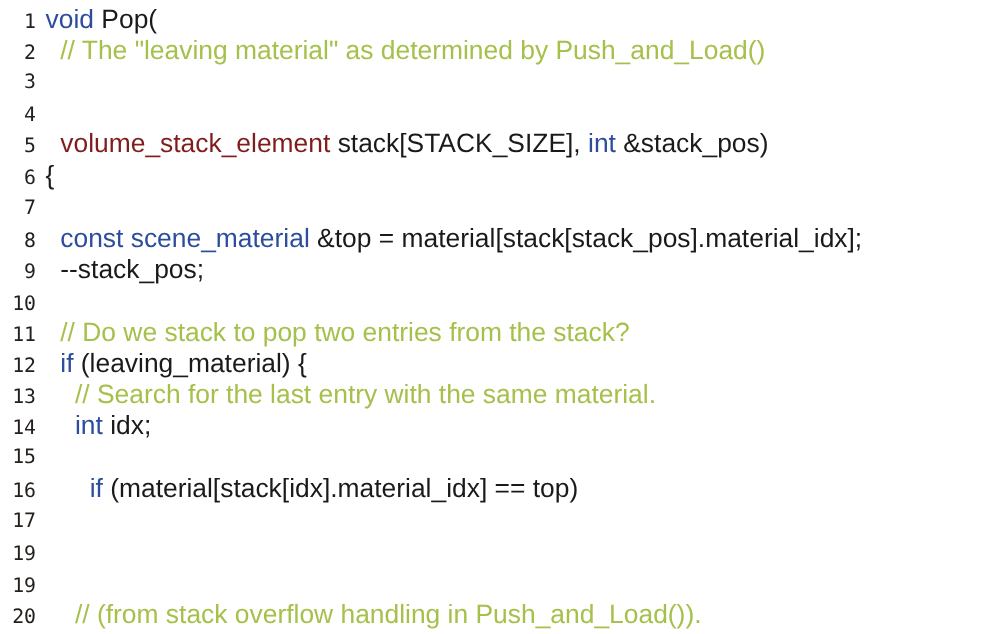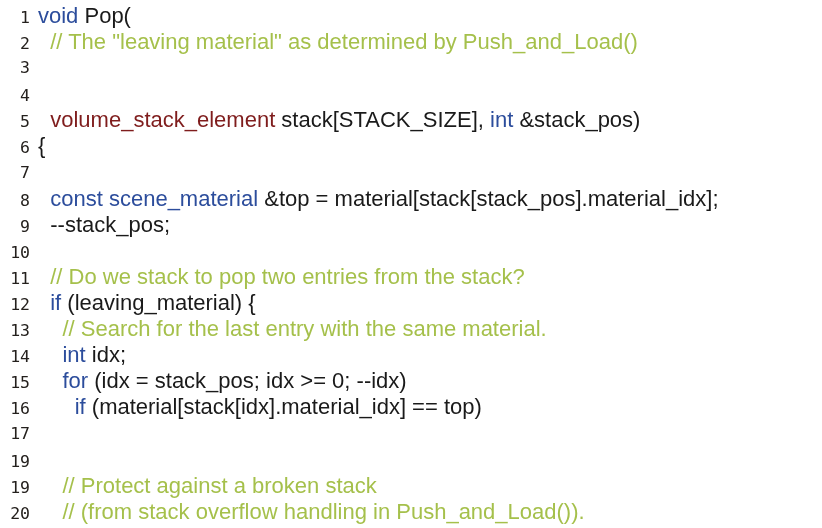--- a/index.html
+++ b/index.html
@@ -61,19 +61,19 @@
     <div class="code-line"><span class="line-number">5</span><span class="line-code"><span class="tok-txt">  </span><span class="tok-type">volume_stack_element</span><span class="tok-txt"> stack[STACK_SIZE], </span><span class="tok-kw">int</span><span class="tok-txt"> &amp;stack_pos)</span></span></div>
     <div class="code-line"><span class="line-number">6</span><span class="line-code"><span class="tok-txt">{</span></span></div>
     <div class="code-line"><span class="line-number">7</span></div>
     <div class="code-line"><span class="line-number">8</span><span class="line-code"><span class="tok-txt">  </span><span class="tok-kw">const scene_material</span><span class="tok-txt"> &amp;top = material[stack[stack_pos].material_idx];</span></span></div>
     <div class="code-line"><span class="line-number">9</span><span class="line-code"><span class="tok-txt">  --stack_pos;</span></span></div>
     <div class="code-line"><span class="line-number">10</span><span class="line-code">​</span></div>
     <div class="code-line"><span class="line-number">11</span><span class="line-code"><span class="tok-txt">  </span><span class="tok-cmt">// Do we stack to pop two entries from the stack?</span></span></div>
     <div class="code-line"><span class="line-number">12</span><span class="line-code"><span class="tok-txt">  </span><span class="tok-kw">if</span><span class="tok-txt"> (leaving_material) {</span></span></div>
     <div class="code-line"><span class="line-number">13</span><span class="line-code"><span class="tok-txt">    </span><span class="tok-cmt">// Search for the last entry with the same material.</span></span></div>
     <div class="code-line"><span class="line-number">14</span><span class="line-code"><span class="tok-txt">    </span><span class="tok-kw">int</span><span class="tok-txt"> idx;</span></span></div>
-    <div class="code-line"><span class="line-number">15</span><span class="line-code"><span class="tok-txt">    </span><span class="tok-kw">for</span><span class="tok-txt"> (idx = stack_pos; idx &gt;= 0; --idx)</span></span></div>
+    <div class="code-line"><span class="line-number">15</span></div>
     <div class="code-line"><span class="line-number">16</span><span class="line-code"><span class="tok-txt">      </span><span class="tok-kw">if</span><span class="tok-txt"> (material[stack[idx].material_idx] == top)</span></span></div>
     <div class="code-line"><span class="line-number">17</span></div>
     <div class="code-line"><span class="line-number">19</span><span class="line-code">​</span></div>
-    <div class="code-line"><span class="line-number">19</span><span class="line-code"><span class="tok-txt">    </span><span class="tok-cmt">// Protect against a broken stack</span></span></div>
+    <div class="code-line"><span class="line-number">19</span><span class="line-code"><span class="tok-txt">    </span></span></div>
     <div class="code-line"><span class="line-number">20</span><span class="line-code"><span class="tok-txt">    </span><span class="tok-cmt">// (from stack overflow handling in Push_and_Load()).</span></span></div>
   </div>
 
 </body></html>

